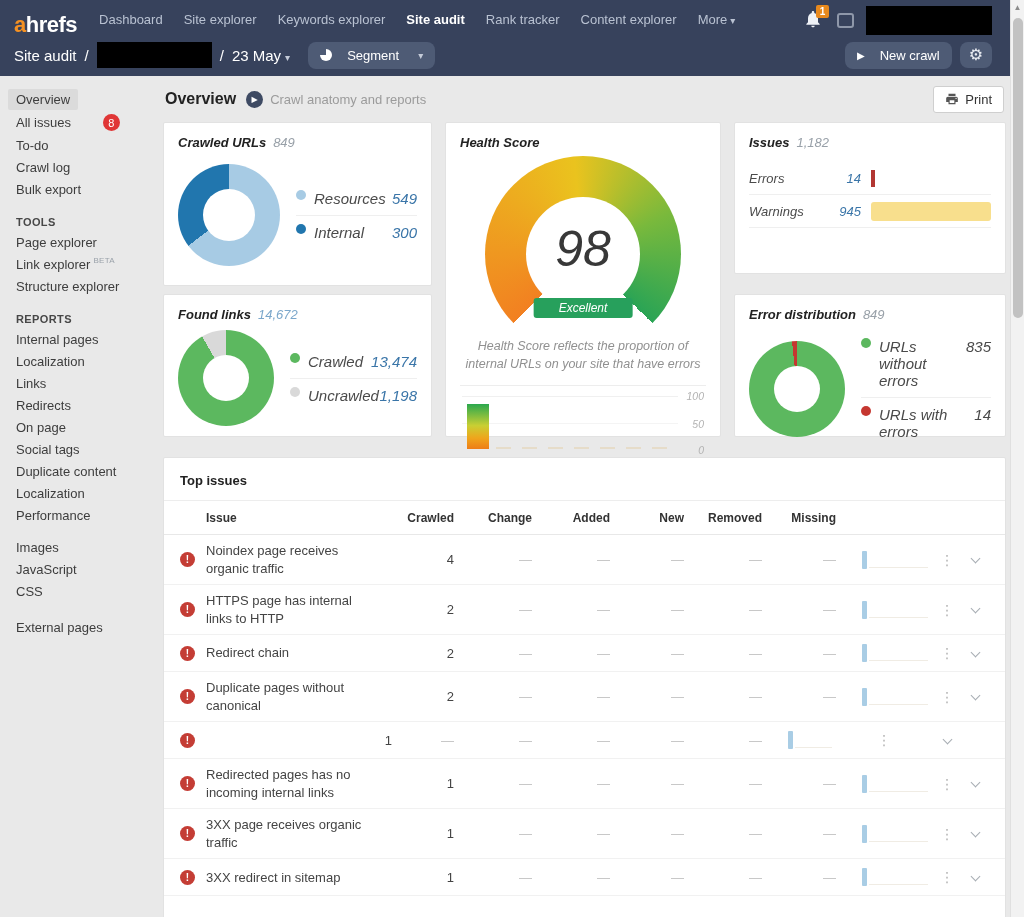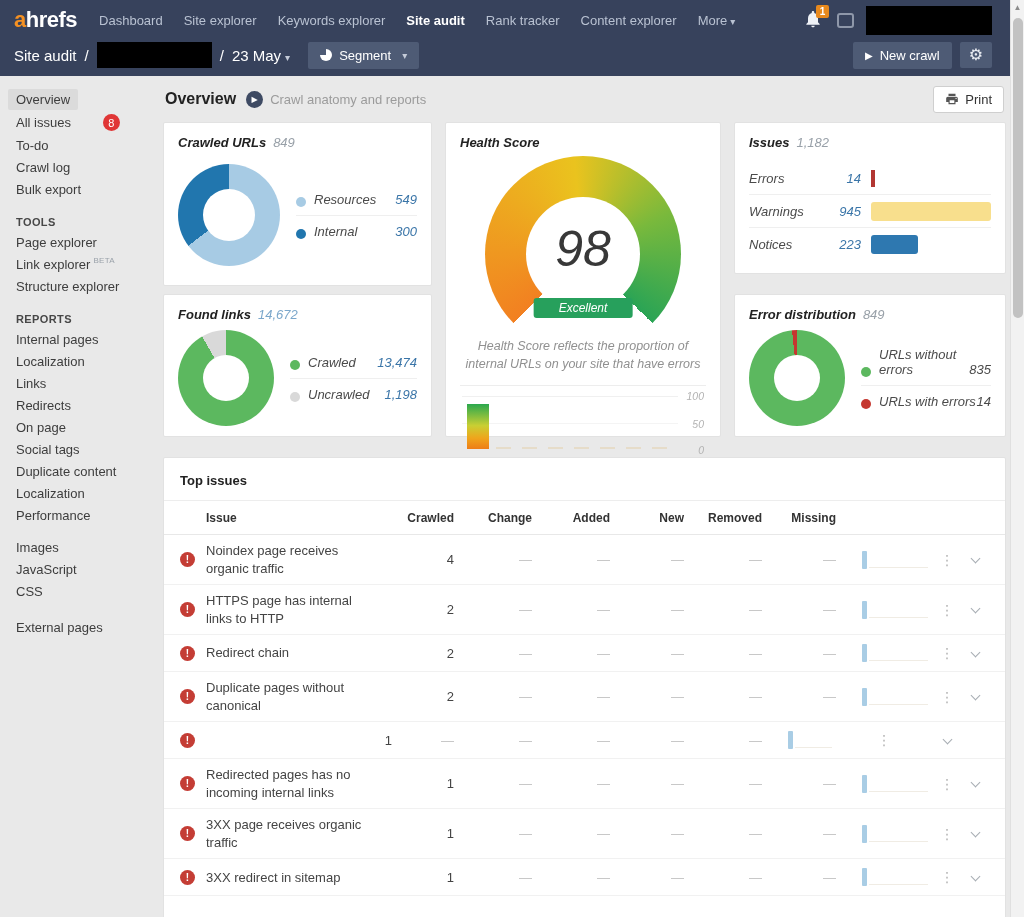--- a/index.html
+++ b/index.html
@@ -1,40 +1,40 @@
 <!DOCTYPE html>
 <html><head>
 <meta charset="utf-8">
 <style>
   * { box-sizing: border-box; margin: 0; padding: 0; }
   html,body { width:1024px; height:917px; overflow:hidden; }
   body { font-family:"Liberation Sans", sans-serif; background:#e9e9e9; position:relative; }
 
   
   .topbar { background:#37425c; padding-right:18px; }
-  .nav1 { height:40px; display:flex; align-items:center; padding:12px 14px; }
+  .nav1 { height:40px; display:flex; padding:12px 14px; }
   .logo { font-size:22px; font-weight:bold; letter-spacing:-0.5px; margin-right:22px; cursor:pointer; }
   .logo .la { color:#f59122; }
   .logo .lrest { color:#ffffff; }
   .nav-item { color:#b9c2d2; font-size:13px; margin-right:21px; cursor:pointer; white-space:nowrap; }
   .nav-item.active { color:#ffffff; font-weight:bold; }
   .nav-caret { font-size:10px; margin-left:3px; }
   .nav-right { margin-left:auto; display:flex; align-items:center; gap:12px; }
   .bell-wrap { position:relative; width:22px; height:22px; }
   .bell-badge { position:absolute; top:-4px; right:-4px; background:#e8891d; color:#fff; font-size:10px; font-weight:bold;
       min-width:13px; height:13px; border-radius:2px; display:flex; align-items:center; justify-content:center; }
   .chat-icon { width:17px; height:15px; border:2px solid #8e97a9; border-radius:3px; }
   .redact-top { width:126px; height:29px; background:#000; }
 
   .nav2 { height:36px; display:flex; align-items:center; padding:0 14px 6px 14px; }
   .crumb { color:#fff; font-size:15px; display:flex; align-items:center; gap:8px; }
   .redact-crumb { width:115px; height:26px; background:#000; }
   .date-caret { font-size:10px; color:#c4cbd8; margin-left:4px; }
-  .btn-dark { background:#4e5b75; color:#fff; font-size:13px; border:none; border-radius:2px; padding:6px 12px;
-      display:flex; align-items:center; gap:7px; cursor:pointer; }
+  .btn-dark { background:#4e5b75; color:#fff; font-size:13px; border:none; border-radius:8px; padding:6px 12px;
+      display:flex; align-items:center; gap:15px; cursor:pointer; }
   .segment-btn { margin-left:18px; }
   .pie-icon { width:12px; height:12px; border-radius:50%; background:conic-gradient(#fff 0 270deg, transparent 270deg 360deg); display:inline-block; }
   .nav2-right { margin-left:auto; display:flex; align-items:center; gap:8px; }
   .play-glyph { font-size:10px; }
   .gear-btn { padding:5px 9px; font-size:16px; line-height:1; color:#e9ecf2; }
 
   
   .page { display:flex; width:1010px; }
   .scrollbar { position:absolute; top:0; right:0; width:14px; height:917px; background:#f2f2f2; border-left:1px solid #e0e0e0; }
   .scroll-up { text-align:center; font-size:8px; color:#8a8a8a; padding-top:3px; }
@@ -69,21 +69,21 @@
   .card-total { font-size:13px; color:#98a0a8; }
   .card-total.blue { color:#7ba7cb; }
 
   .donut-body { display:flex; align-items:center; margin-top:14px; }
   .donut { width:102px; height:102px; border-radius:50%; position:relative; flex-shrink:0; }
   .donut::after { content:""; position:absolute; inset:25px; background:#fff; border-radius:50%; }
   .donut.crawled-urls { background:conic-gradient(#a7cbe4 0 233deg, #2176ae 233deg 360deg); }
   .donut.found-links { background:conic-gradient(#5cb85f 0 330deg, #d9d9d9 330deg 360deg); }
   .donut.err-dist { background:conic-gradient(#5cb85f 0 354deg, #c53730 354deg 360deg); }
   .legend { flex:1; margin-left:16px; }
-  .legend-row { display:flex; align-items:flex-end; padding:8px 0; font-size:13px; }
+  .legend-row { display:flex; align-items:flex-start; padding:8px 0; font-size:15px; }
   .legend-row.sep { border-bottom:1px solid #efefef; }
   .dot { width:10px; height:10px; border-radius:50%; margin-right:8px; flex-shrink:0; }
   .dot-lightblue{background:#a7cbe4}.dot-darkblue{background:#2176ae}.dot-green{background:#5cb85f}
   .dot-gray{background:#d9d9d9}.dot-red{background:#c53730}
   .legend-label { flex:1; color:#4a4a4a; }
   .legend-val { color:#3a75a8; }
   .legend-val.dark { color:#4a4a4a; }
 
   
   .health-card { grid-row:1 / 3; grid-column:2; }
@@ -300,27 +300,20 @@
                 <i class="bar-errors"></i>
               </span>
           </div>
           <div class="issue-row sep">
             <span class="ilabel">Warnings</span>
             <span class="ivalue">945</span>
             <span class="ibar-zone">
                 <i class="bar-warnings"></i>
               </span>
           </div>
-          <div class="issue-row">
-            <span class="ilabel">Notices</span>
-            <span class="ivalue">223</span>
-            <span class="ibar-zone">
-                <i class="bar-notices"></i>
-              </span>
-          </div>
         </div>
       </div>
 
       <div class="card" style="grid-row:2; grid-column:1;">
         <div class="card-title-row">
           <span class="card-title">Found links</span>
           <span class="card-total blue">14,672</span>
         </div>
         <div class="donut-body" style="margin-top:8px;">
           <div class="donut found-links" style="width:96px;height:96px;"></div>

